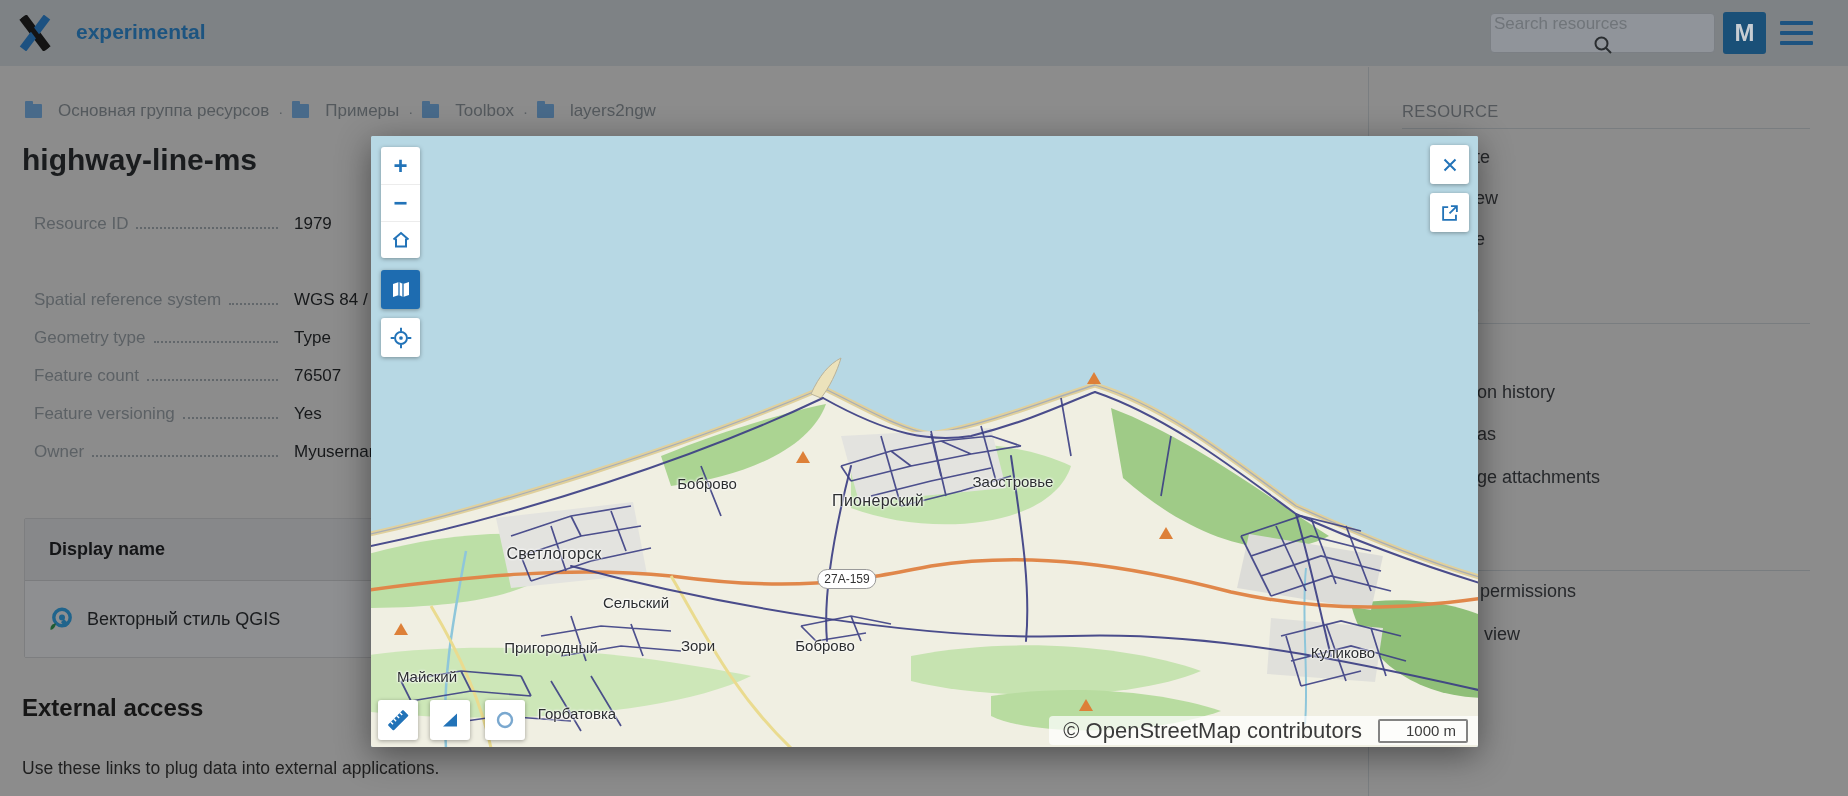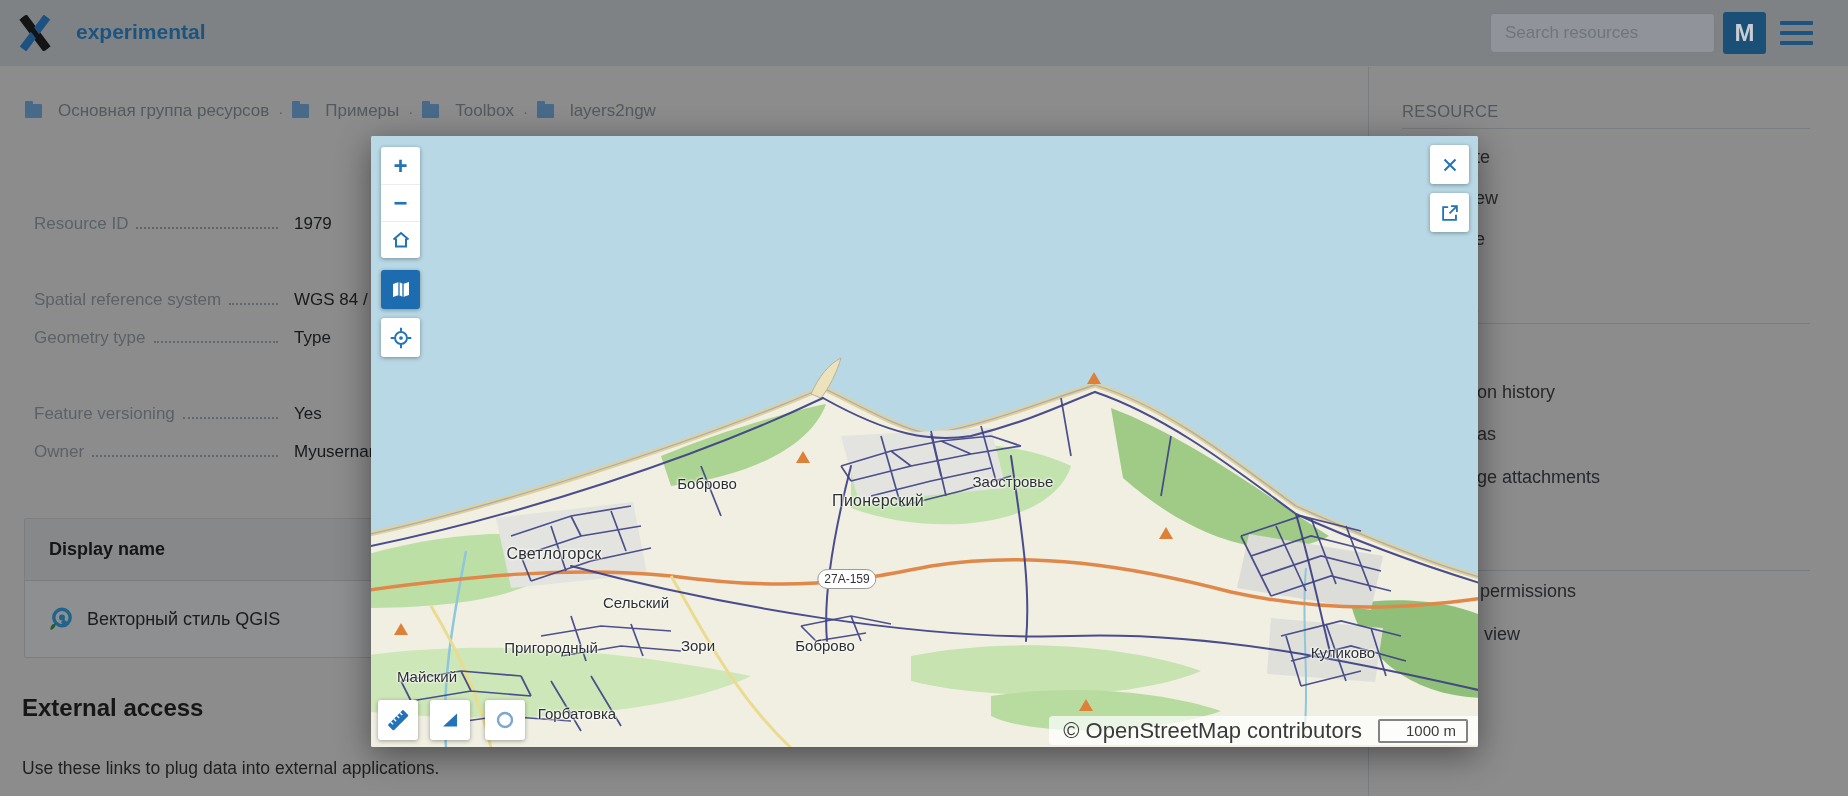--- a/index.html
+++ b/index.html
@@ -6,21 +6,21 @@
   html,body { width:1848px; height:796px; overflow:hidden; }
   body { font-family:"Liberation Sans", sans-serif; background:#8c8c8c; position:relative; }
 
   
   #page { position:absolute; inset:0; }
 
   .header { position:absolute; left:0; top:0; width:1848px; height:66px; background:#7e8285; }
   .logo { position:absolute; left:18px; top:15px; width:34px; height:36px; }
   .brand { position:absolute; left:76px; top:20px; font-size:21px; font-weight:bold; color:#1c5480; }
   .searchbox { position:absolute; left:1490px; top:13px; width:225px; height:40px; background:#90949a;
-               border:1px solid #7b7f84; border-radius:4px; display:flex; align-items:center; }
+               border:1px solid #7b7f84; border-radius:4px; display:flex; align-items:center;flex-direction:column; }
   .searchbox input { flex:1; height:100%; background:transparent; border:none; outline:none;
                font-size:17px; color:#2a2d30; padding:0 10px 0 14px; font-family:"Liberation Sans",sans-serif; }
   .searchbox input::placeholder { color:#70757a; opacity:1; }
   .search-divider { width:1px; height:40px; background:#7b7f84; }
   .search-btn { width:40px; height:100%; display:flex; align-items:center; justify-content:center; }
   .avatar { position:absolute; left:1723px; top:12px; width:43px; height:42px; border-radius:3px;
             background:#1a5078; color:#c7cdd3; font-size:24px; font-weight:bold;
             display:flex; align-items:center; justify-content:center; }
   .burger { position:absolute; left:1780px; top:21px; width:33px; height:24px;
             display:flex; flex-direction:column; justify-content:space-between; }
@@ -131,20 +131,21 @@
       <span class="folder"></span>
       <span>Toolbox</span>
     </span>
     <span class="crumb-dot">·</span>
     <span class="crumb">
       <span class="folder"></span>
       <span>layers2ngw</span>
     </span>
   </div>
 
+  <h1 class="page-title">highway-line-ms</h1>
 
   <div class="detail-row" style="top:214px">
     <span class="d-lead">
         <span class="d-label">Resource ID</span>
         <span class="dots"></span>
       </span>
     <span class="d-value">1979</span>
   </div>
   <div class="detail-row" style="top:290px">
     <span class="d-lead">
@@ -152,20 +153,27 @@
         <span class="dots"></span>
       </span>
     <span class="d-value">WGS 84 / Pseudo-Mercator</span>
   </div>
   <div class="detail-row" style="top:328px">
     <span class="d-lead">
         <span class="d-label">Geometry type</span>
         <span class="dots"></span>
       </span>
     <span class="d-value">Type</span>
+  </div>
+  <div class="detail-row" style="top:366px">
+    <span class="d-lead">
+        <span class="d-label">Feature count</span>
+        <span class="dots"></span>
+      </span>
+    <span class="d-value">76507</span>
   </div>
   <div class="detail-row" style="top:404px">
     <span class="d-lead">
         <span class="d-label">Feature versioning</span>
         <span class="dots"></span>
       </span>
     <span class="d-value">Yes</span>
   </div>
   <div class="detail-row" style="top:442px">
     <span class="d-lead">

